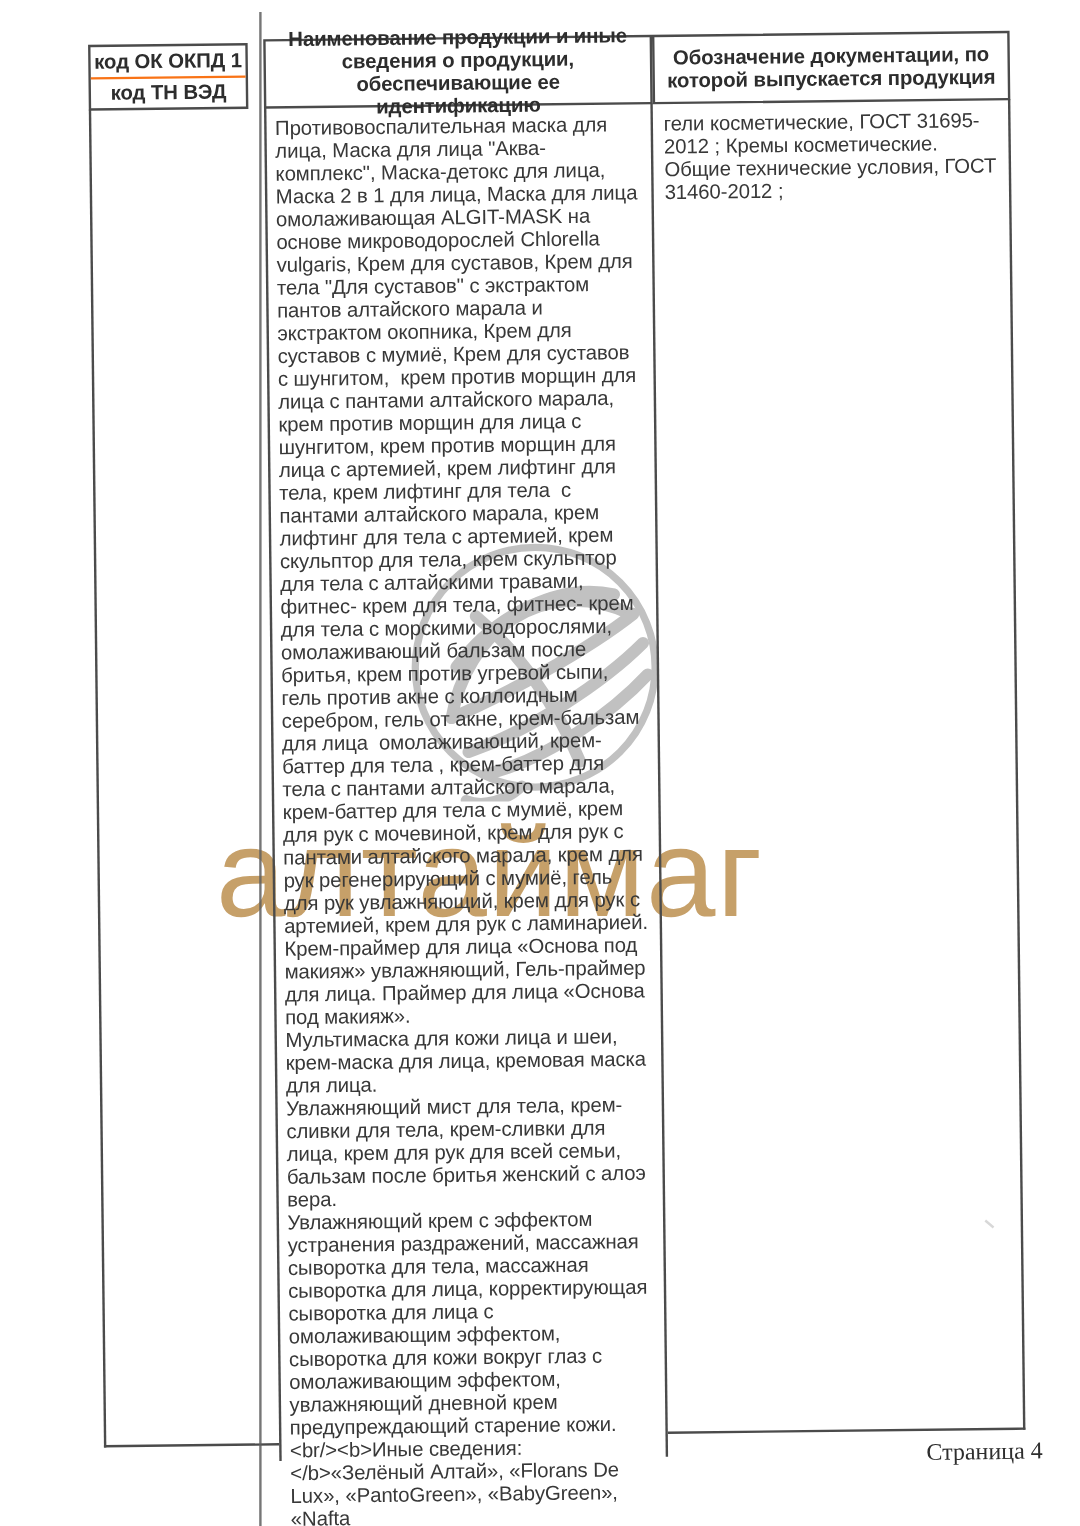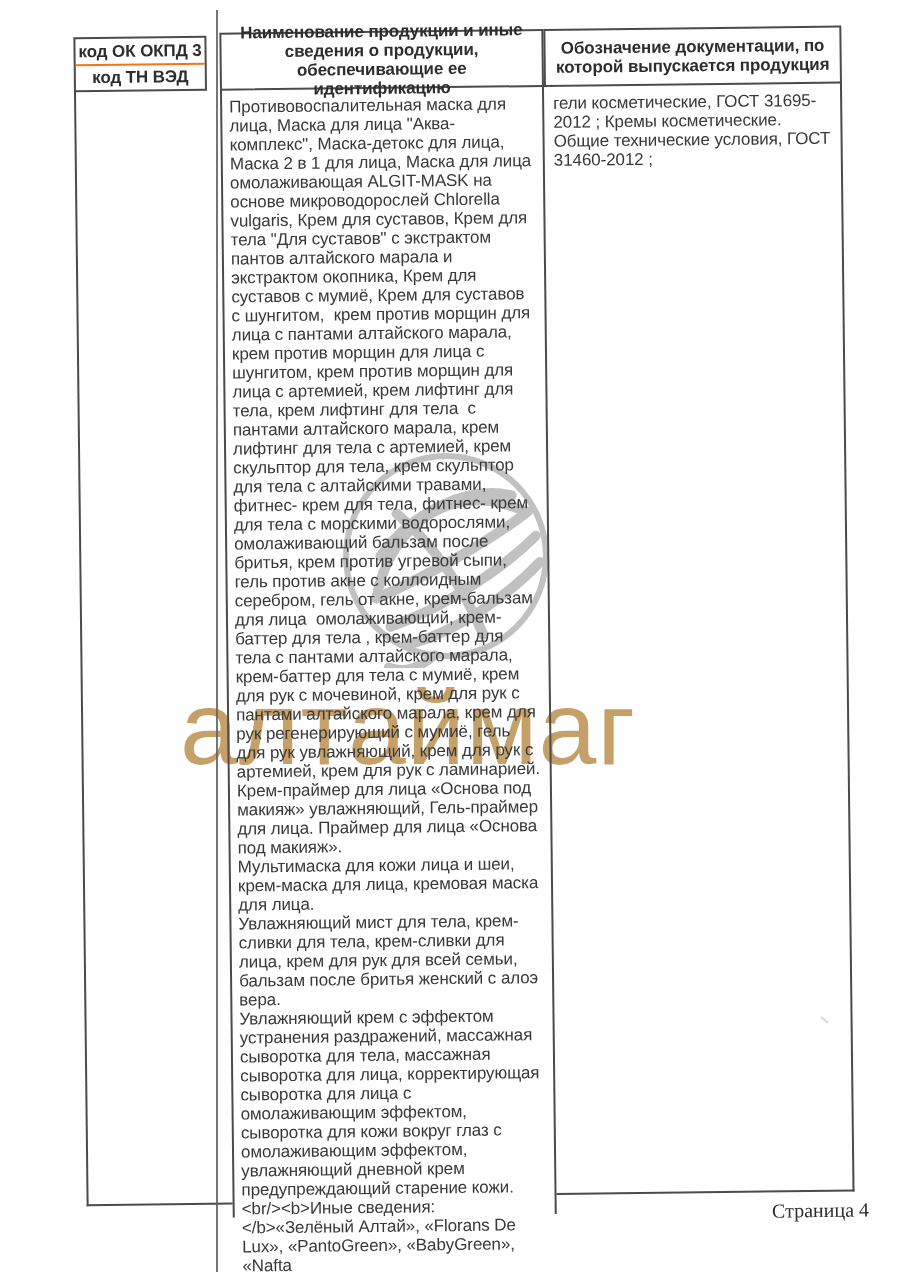--- a/index.html
+++ b/index.html
@@ -72,21 +72,21 @@
     <path d="M42,106 C74,62 128,36 172,46" stroke-width="10"></path>
     <path d="M58,64 C92,92 124,136 144,184" stroke-width="10"></path>
     <path d="M96,204 C84,216 64,222 50,216" stroke-width="9"></path>
   </svg>
   <div class="wm-word">алтаймаг</div>
 
   <div class="fold-line"></div>
 
   <div class="table-layer">
     <div class="cell hcellA">
-      <div class="hA-row">код ОК ОКПД 3</div>
+      <div class="hA-row">код ОК ОКПД 1</div>
       <div class="hA-row second">код ТН ВЭД</div>
     </div>
     <div class="cell hcellB">Наименование продукции и иные сведения о продукции, обеспечивающие ее идентификацию</div>
     <div class="cell hcellC">Обозначение документации, по которой выпускается продукция</div>
 
     <div class="cell bcellA"></div>
     <div class="cell bcellB">Противовоспалительная маска для лица, Маска для лица "Аква-комплекс", Маска-детокс для лица, Маска 2 в 1 для лица, Маска для лица омолаживающая ALGIT-MASK на основе микроводорослей Chlorella vulgaris, Крем для суставов, Крем для тела "Для суставов" с экстрактом пантов алтайского марала и экстрактом окопника, Крем для суставов с мумиё, Крем для суставов с шунгитом,  крем против морщин для лица с пантами алтайского марала, крем против морщин для лица с шунгитом, крем против морщин для лица с артемией, крем лифтинг для тела, крем лифтинг для тела  с пантами алтайского марала, крем лифтинг для тела с артемией, крем скульптор для тела, крем скульптор для тела с алтайскими травами, фитнес- крем для тела, фитнес- крем для тела с морскими водорослями, омолаживающий бальзам после бритья, крем против угревой сыпи,  гель против акне с коллоидным серебром, гель от акне, крем-бальзам для лица  омолаживающий, крем-баттер для тела , крем-баттер для тела с пантами алтайского марала, крем-баттер для тела с мумиё, крем для рук с мочевиной, крем для рук с пантами алтайского марала, крем для рук регенерирующий с мумиё, гель для рук увлажняющий, крем для рук с артемией, крем для рук с ламинарией.
 Крем-праймер для лица «Основа под макияж» увлажняющий, Гель-праймер для лица. Праймер для лица «Основа под макияж».
 Мультимаска для кожи лица и шеи, крем-маска для лица, кремовая маска для лица.
 Увлажняющий мист для тела, крем-сливки для тела, крем-сливки для лица, крем для рук для всей семьи, бальзам после бритья женский с алоэ вера.

